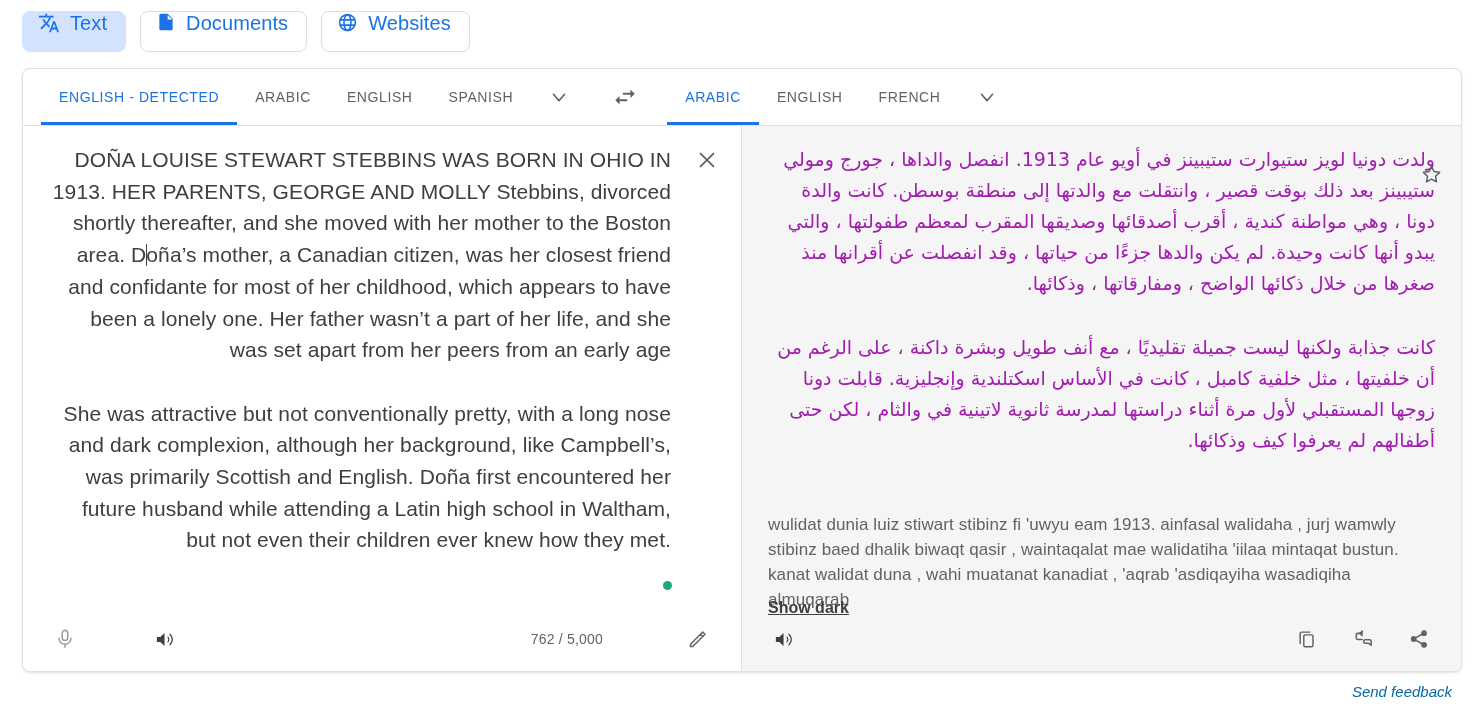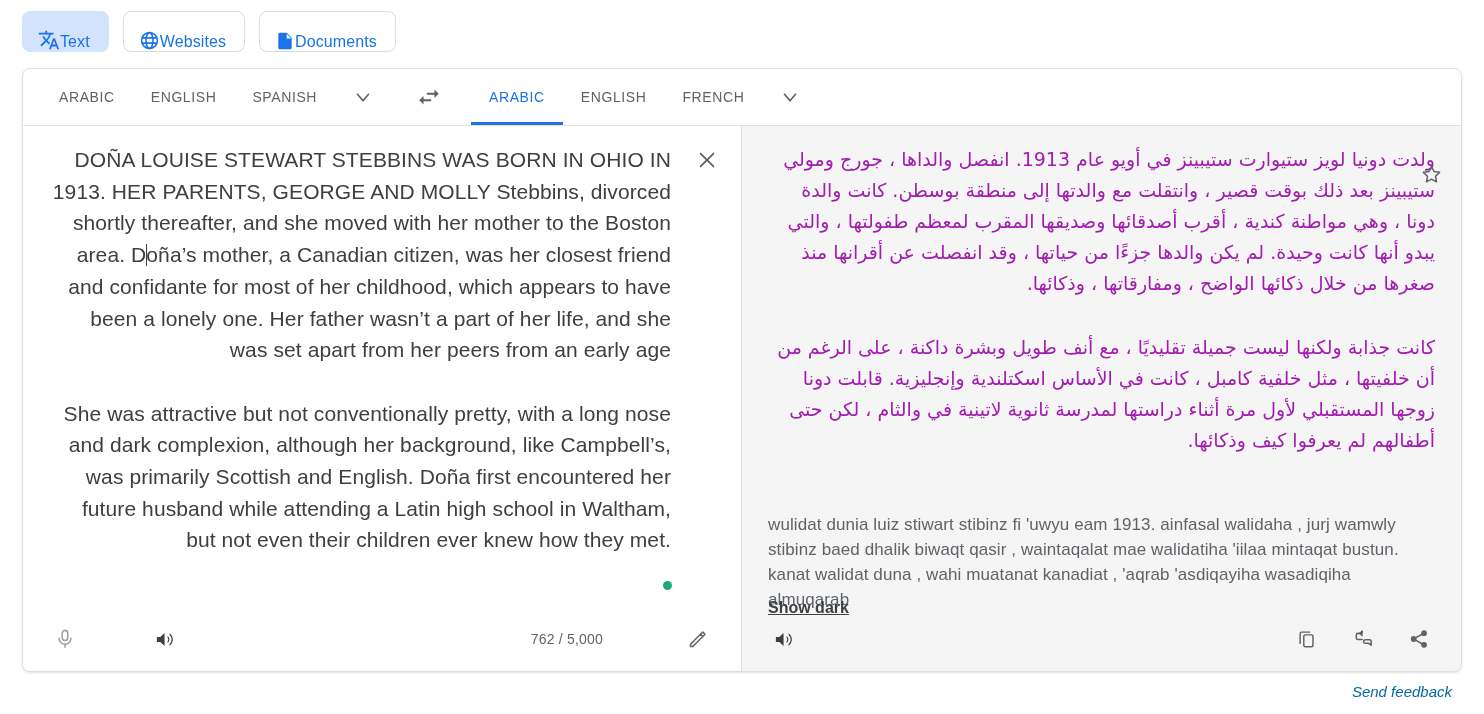--- a/index.html
+++ b/index.html
@@ -11,25 +11,25 @@
     -webkit-font-smoothing: antialiased;
   }
   #app { position: relative; width: 1484px; height: 714px; overflow: hidden; background:#fff; }
 
   
   .mode-bar {
     position: absolute; left: 22px; top: 11px;
     display: flex; gap: 14px; align-items: center;
   }
   .mode-chip {
-    display: flex; align-items: flex-end; 
+    display: flex; align-items: flex-start; gap: 10px;
     height: 41px; padding: 0 18px 0 15px;
     border: 1px solid #dadce0; border-radius: 8px;
     background: #ffffff; color: #1a73e8;
-    font-size: 16px; letter-spacing: .1px;
+    font-size: 20px; letter-spacing: .1px;
     cursor: pointer; user-select: none;
     white-space: nowrap;
   }
   .mode-chip.active { background: #d3e3fd; border-color: #d3e3fd; }
   .mode-chip .mic { display:flex; align-items:center; }
 
   
   .card {
     position: absolute; left: 22px; top: 68px;
     width: 1440px; height: 604px;
@@ -160,49 +160,52 @@
 
   <div class="mode-bar">
 
     <div class="mode-chip active">
       <span class="mic">
         <svg width="22" height="22" viewBox="0 0 24 24" fill="#1a73e8">
           <path d="M12.87 15.07l-2.54-2.51.03-.03c1.74-1.94 2.98-4.17 3.71-6.53H17V4h-7V2H8v2H1v1.99h11.17C11.5 7.92 10.44 9.75 9 11.35 8.07 10.32 7.3 9.19 6.69 8h-2c.73 1.63 1.73 3.17 2.98 4.56l-5.09 5.02L4 19l5-5 3.11 3.11.76-2.04zM18.5 10h-2L12 22h2l1.12-3h4.75L21 22h2l-4.5-12zm-2.62 7l1.62-4.33L19.12 17h-3.24z"></path>
         </svg>
       </span>
       <span>Text</span>
+    </div>
+
+    <div class="mode-chip">
+      <span class="mic">
+        <svg width="20" height="20" viewBox="0 0 24 24" fill="#1a73e8">
+          <path d="M14 2H6c-1.1 0-1.99.9-1.99 2L4 20c0 1.1.89 2 1.99 2H18c1.1 0 2-.9 2-2V8l-6-6zm0 7V3.5L19.5 9H14z"></path>
+        </svg>
+      </span>
+      <span>Documents</span>
     </div>
 
     <div class="mode-chip">
       <span class="mic">
         <svg width="21" height="21" viewBox="0 0 24 24" fill="none" stroke="#1a73e8" stroke-width="1.8">
           <circle cx="12" cy="12" r="9"></circle>
           <ellipse cx="12" cy="12" rx="4" ry="9"></ellipse>
           <path d="M3.3 9h17.4M3.3 15h17.4"></path>
         </svg>
       </span>
       <span>Websites</span>
     </div>
 
-    <div class="mode-chip">
-      <span class="mic">
-        <svg width="20" height="20" viewBox="0 0 24 24" fill="#1a73e8">
-          <path d="M14 2H6c-1.1 0-1.99.9-1.99 2L4 20c0 1.1.89 2 1.99 2H18c1.1 0 2-.9 2-2V8l-6-6zm0 7V3.5L19.5 9H14z"></path>
-        </svg>
-      </span>
-      <span>Documents</span>
-    </div>
-
   </div>
 
   <div class="card">
 
     <div class="lang-header">
 
       <div class="lang-group source">
+        <div class="lang-tab active">
+          <span>ENGLISH - DETECTED</span>
+        </div>
         <div class="lang-tab">
           <span>ARABIC</span>
         </div>
         <div class="lang-tab">
           <span>ENGLISH</span>
         </div>
         <div class="lang-tab">
           <span>SPANISH</span>
         </div>
         <div class="chev">

